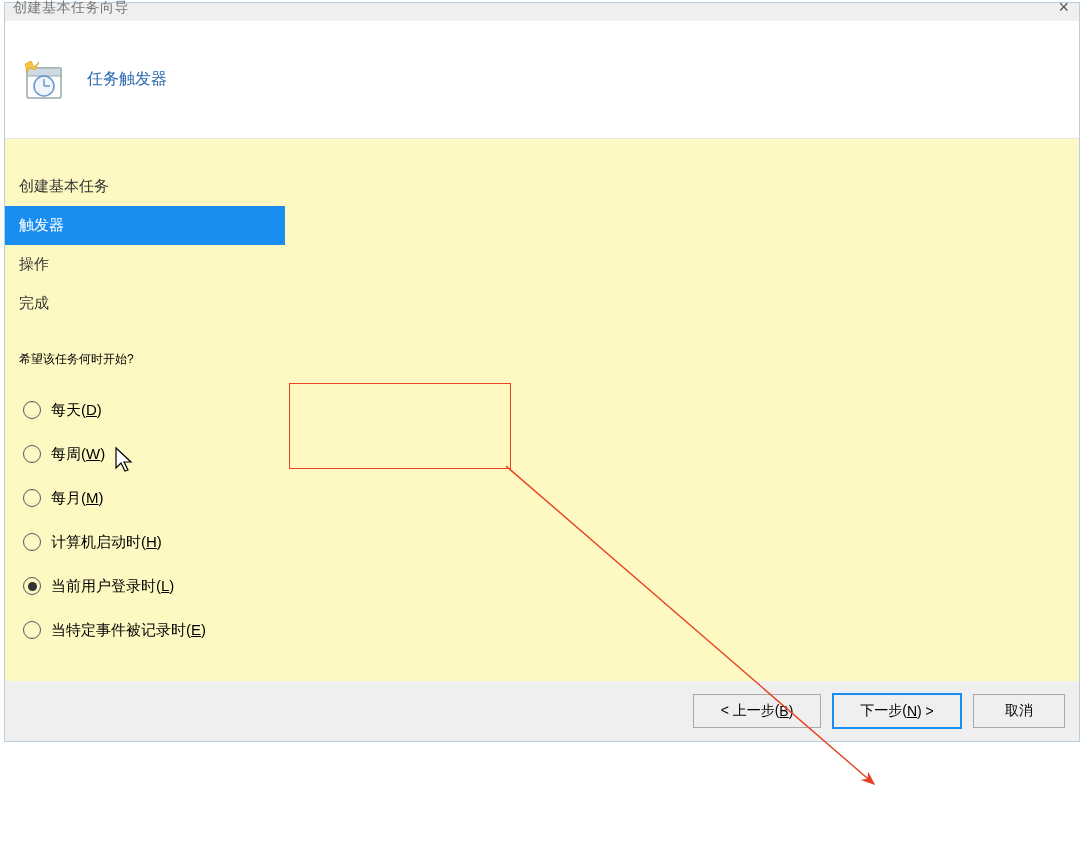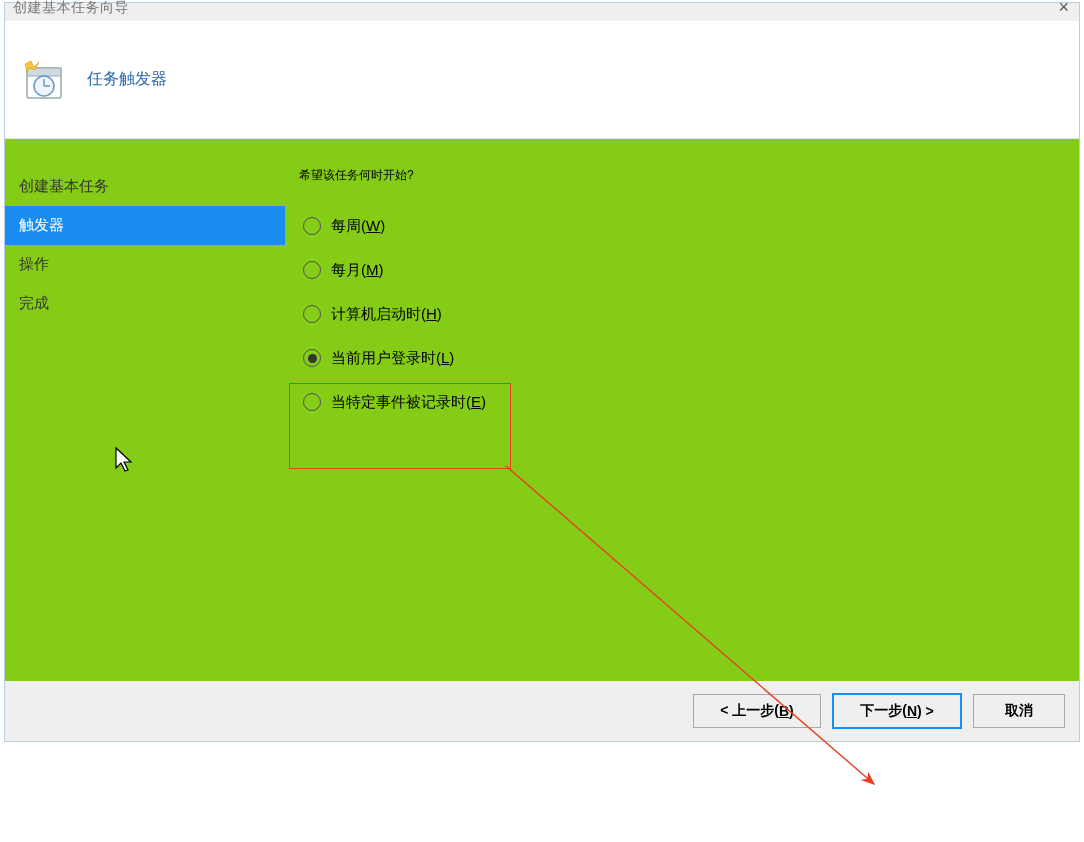--- a/index.html
+++ b/index.html
@@ -55,21 +55,22 @@
       margin-right: 22px;
       position: relative;
     }
     .header-title {
       font-size: 16px;
       color: #2a6ab0;
     }
     .body {
       display: flex;
       height: calc(100% - 18px - 118px - 60px);
-      background: #84cc16;
+      background: #fef9c3;
+      flex-direction: column;
     }
     .sidebar {
       width: 280px;
       padding-top: 28px;
     }
     .side-item {
       padding: 10px 14px;
       font-size: 15px;
       color: #333;
       cursor: pointer;
@@ -137,21 +138,20 @@
       min-width: 128px;
       padding: 0 14px;
       border: 1px solid #aaa;
       background: #efefef;
       font-size: 14px;
       font-family: inherit;
       cursor: pointer;
       display: inline-flex;
       align-items: center;
       justify-content: center;
-      font-weight: bold;
     }
     .btn.cancel { min-width: 92px; }
     .btn.next { outline: 2px solid #1a8ef0; outline-offset: -1px; }
     .btn u { text-decoration: underline; }
     .cursor {
       position: absolute;
       left: 114px;
       top: 446px;
       pointer-events: none;
     }
@@ -190,20 +190,24 @@
       <div class="side-item">创建基本任务</div>
       <div class="side-item selected">触发器</div>
       <div class="side-item">操作</div>
       <div class="side-item">完成</div>
     </div>
 
     <div class="main">
       <div class="question">希望该任务何时开始?</div>
       <div class="radio-list">
 
+        <label class="radio-row">
+          <span class="radio-circle"></span>
+          <span class="radio-label"><span>每天</span>(<u>D</u>)</span>
+        </label>
 
         <label class="radio-row">
           <span class="radio-circle"></span>
           <span class="radio-label"><span>每周</span>(<u>W</u>)</span>
         </label>
 
         <label class="radio-row">
           <span class="radio-circle"></span>
           <span class="radio-label"><span>每月</span>(<u>M</u>)</span>
         </label>

